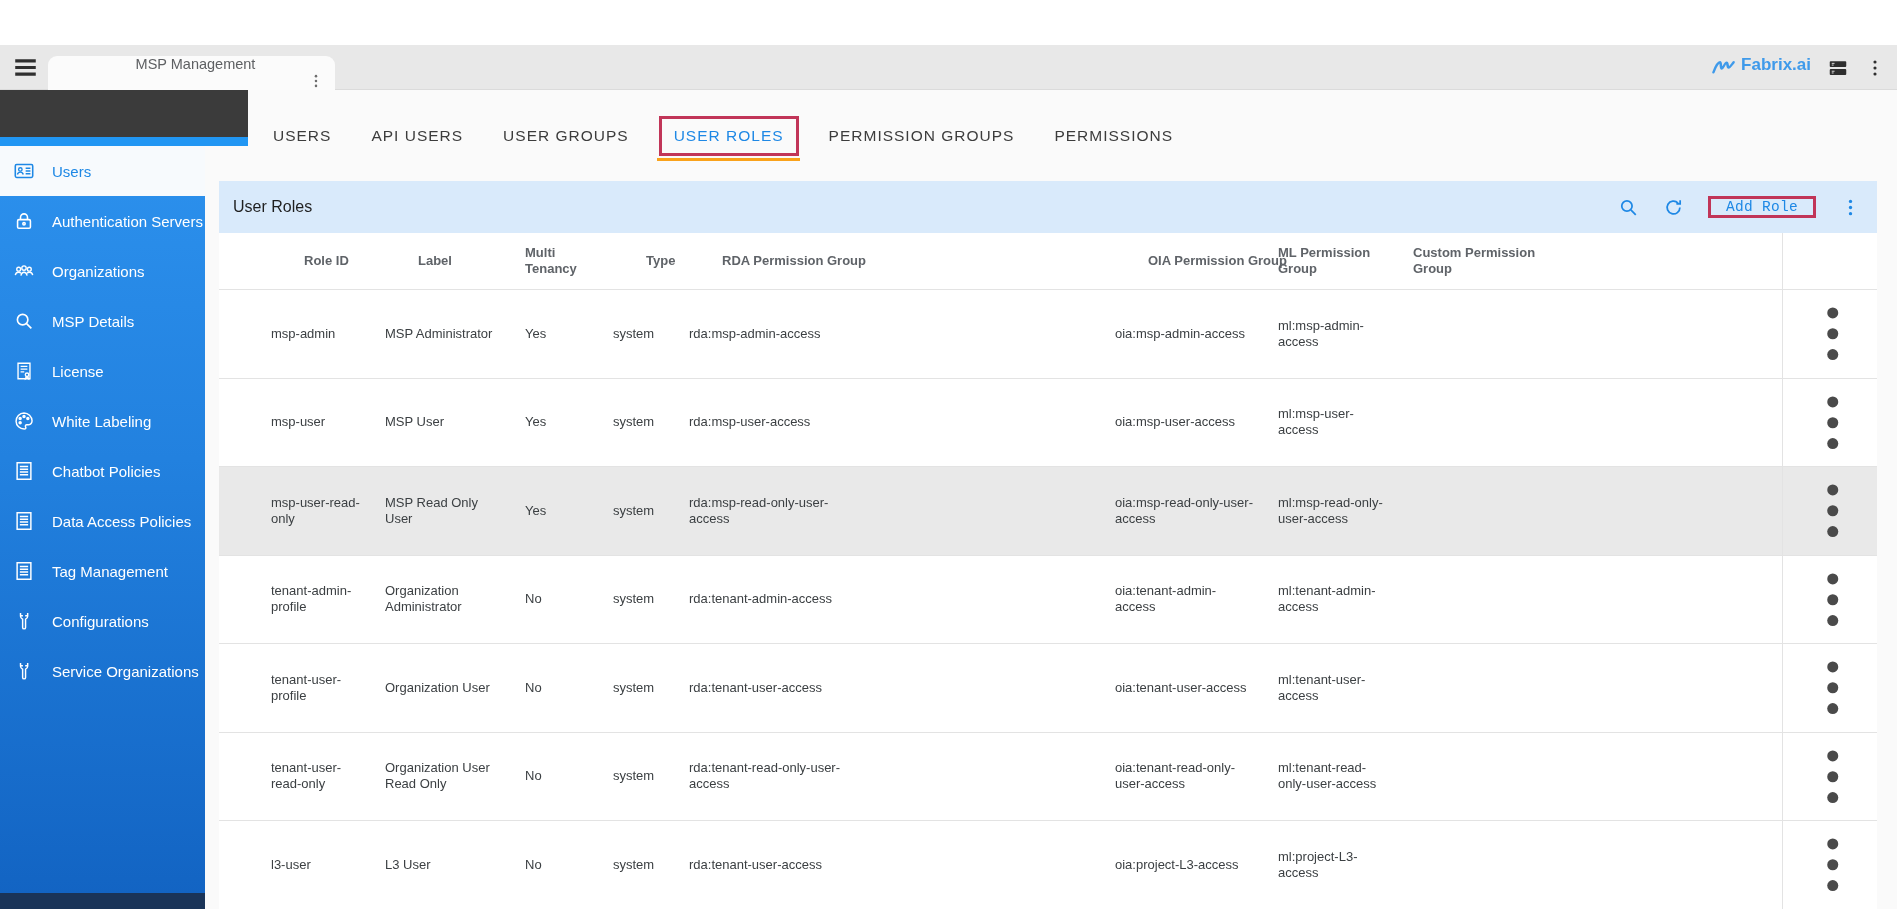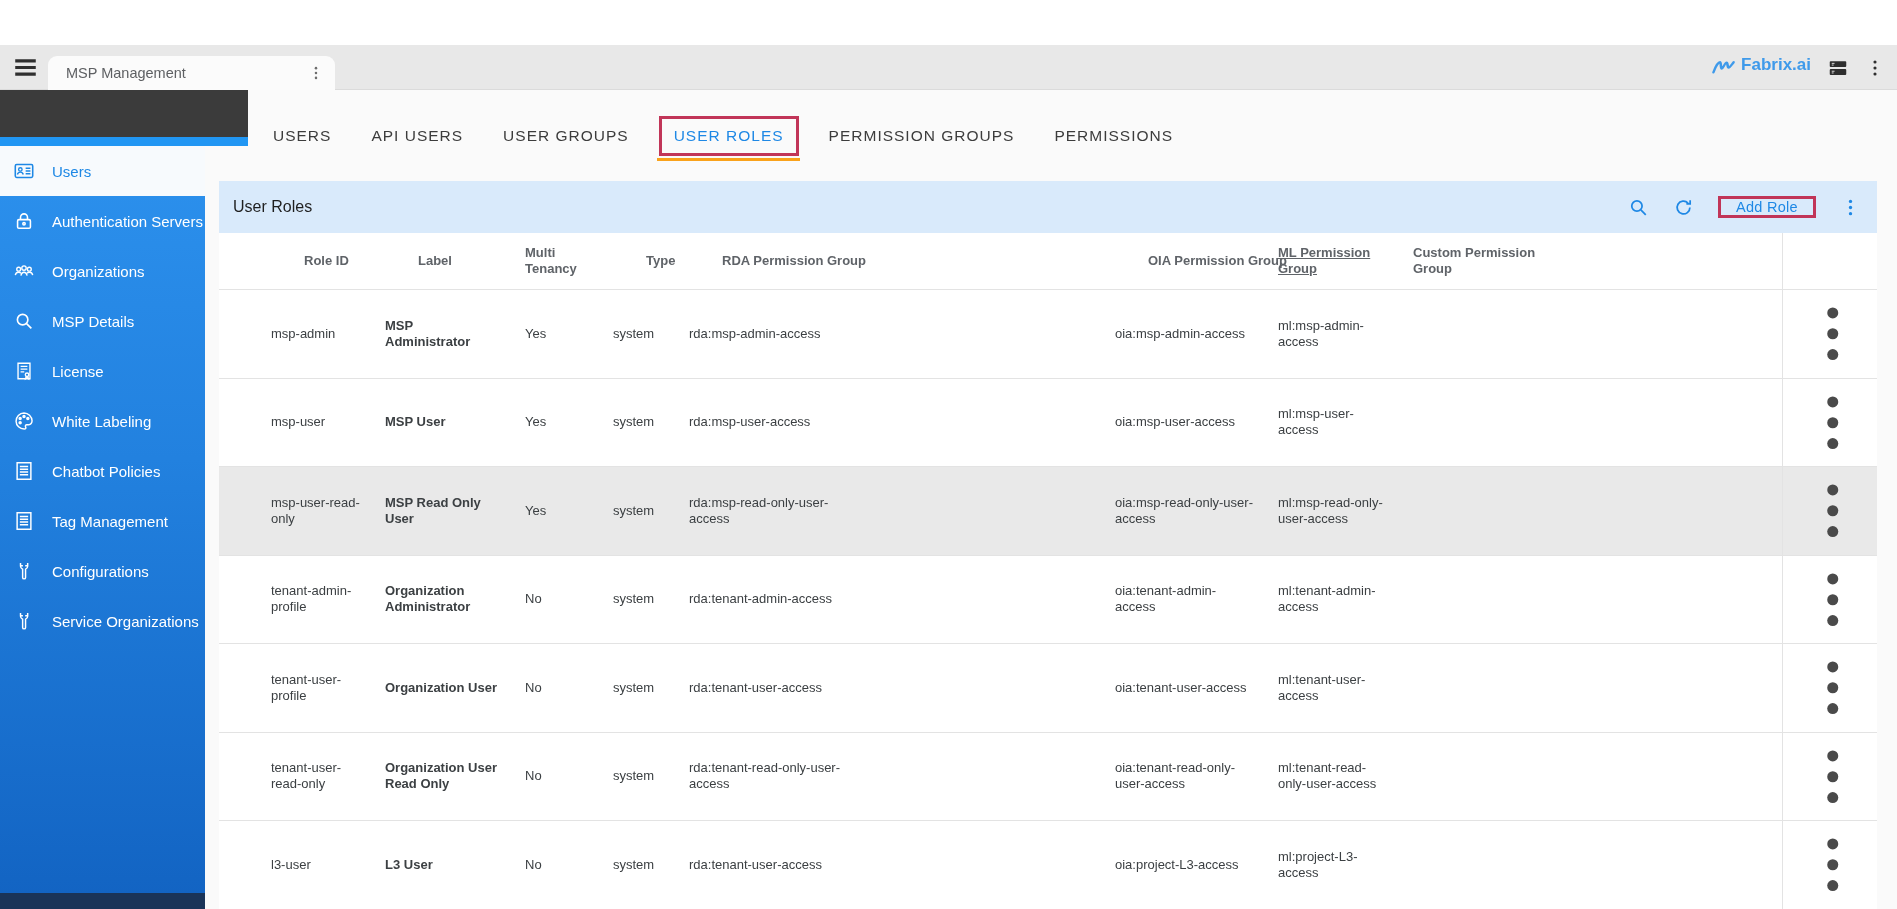--- a/index.html
+++ b/index.html
@@ -5,21 +5,21 @@
   html,body{margin:0;padding:0;}
   body{
     width:1897px;height:909px;overflow:hidden;position:relative;
     font-family:"Liberation Sans", sans-serif;background:#ffffff;
     -webkit-font-smoothing:antialiased;
   }
   .top-strip{height:45px;background:#ffffff;}
   
   .titlebar{height:45px;background:#E8E8E8;position:relative;display:flex;align-items:flex-end;box-shadow:inset 0 -1px 0 #DBDBDB;}
   .hamburger{position:absolute;left:11px;top:8px;width:29px;height:29px;color:#2F2F2F;cursor:pointer;}
-  .browser-tab{margin-left:48px;height:34px;width:287px;background:#FBFBFB;border-radius:9px 9px 0 0;display:flex;align-items:center;padding:0 10px 0 18px;box-sizing:border-box;color:#5E6063;font-size:14.5px;cursor:pointer;}
+  .browser-tab{margin-left:48px;height:34px;width:287px;background:#FBFBFB;border-radius:9px 9px 0 0;display:flex;align-items:center;padding:0 10px 0 18px;box-sizing:border-box;color:#5E6063;font-size:14.5px;cursor:pointer;flex-direction:column;}
   .tab-kebab{margin-left:auto;width:18px;height:18px;color:#6E6E6E;cursor:pointer;}
   .titlebar-right{position:absolute;right:12px;top:0;height:45px;display:flex;align-items:center;gap:16px;}
   .brand{display:flex;gap:5px;color:#3F9AEA;font-size:17px;font-weight:700;}
   .brand-icon{width:25px;height:25px;color:#3F9AEA;transform:skewX(-8deg);}
   .rack-icon{width:22px;height:22px;color:#2E2E2E;cursor:pointer;}
   .top-kebab{width:20px;height:20px;color:#2E2E2E;cursor:pointer;}
   svg{display:block;width:100%;height:100%;}
 
   
   .content-row{display:flex;height:819px;position:relative;background:#FAFAFA;}
@@ -40,38 +40,38 @@
   .tab-link{font-size:15.5px;font-weight:500;letter-spacing:1px;color:#3C3C3C;text-transform:uppercase;cursor:pointer;white-space:nowrap;}
   .tab-link.active{color:#1E88E5;}
   .annotated{position:relative;border:3px solid #C13558;padding:8px 12px;margin:0 -10px;}
   .tab-underline{position:absolute;left:-5px;right:-4px;bottom:-8px;height:3px;background:#F9A21B;}
 
   .panel{flex:1;margin:0 20px 0 14px;background:#FFFFFF;display:flex;flex-direction:column;min-height:0;}
   .toolbar{flex:0 0 52px;background:#D9EAFB;display:flex;align-items:center;padding:0 16px 0 14px;}
   .toolbar-title{font-size:16px;color:#1F1F1F;font-weight:500;}
   .toolbar-actions{margin-left:auto;display:flex;align-items:center;gap:24px;}
   .tb-icon{width:21px;height:21px;color:#1E88E5;cursor:pointer;}
-  .add-role{border:3px solid #C13558;color:#1E88E5;font-size:14.5px;letter-spacing:.3px;padding:0 15px;background:transparent;cursor:pointer;font-family:Liberation Sans, sans-serif;}
+  .add-role{border:3px solid #C13558;color:#1E88E5;font-size:14.5px;letter-spacing:.3px;padding:0 15px;background:transparent;cursor:pointer;font-family:Liberation Mono, monospace;}
 
   
   .table-wrap{flex:1;overflow:hidden;}
   table{border-collapse:collapse;table-layout:fixed;width:1658px;}
   th,td{text-align:left;vertical-align:middle;border-bottom:1px solid #E3E3E3;padding:7px 8px 7px 16px;font-size:13px;line-height:16px;box-sizing:border-box;}
   thead th{color:#5F6368;font-weight:700;padding-top:12px;padding-bottom:12px;}
   td{color:#3C4043;}
   th.col-role_id,td.col-role_id{padding-left:52px;}
   th.col-actions,td.col-actions{border-left:1px solid #E3E3E3;padding-left:13px;}
   tr.highlighted td{background:#E9E9E9;}
   .hw,.cw{overflow-wrap:break-word;}
   .hw-multi_tenancy{max-width:60px;}
-  .hw-ml{max-width:110px;text-decoration:underline;}
+  .hw-ml{max-width:110px;}
   .hw-custom{max-width:150px;}
   .hw-oia,.hw-rda,.hw-role_id,.hw-label,.hw-type{white-space:nowrap;margin-left:33px;}
   .cw-role_id{max-width:114px;}
-  .cw-label{max-width:126px;font-weight:bold;}
+  .cw-label{max-width:126px;}
   .cw-rda{max-width:168px;}
   .cw-oia{max-width:164px;}
   .cw-ml{max-width:126px;}
   .cw-custom{max-width:200px;}
   .row-kebab{width:18px;height:18px;color:#4A4A4A;cursor:pointer;}
 </style>
 </head>
 <body>
 
 <div>
@@ -203,20 +203,29 @@
             </span>
             <span class="side-label">Chatbot Policies</span>
           </div>
           <div class="side-item">
             <span class="side-icon">
               <svg viewBox="0 0 24 24" fill="none" stroke="currentColor" stroke-width="1.6">
                 <rect x="4.5" y="3" width="15" height="18"></rect>
                 <path d="M7.5 7.2h9M7.5 10.2h9M7.5 13.2h9M7.5 16.2h9"></path>
               </svg>
             </span>
+            <span class="side-label">Data Access Policies</span>
+          </div>
+          <div class="side-item">
+            <span class="side-icon">
+              <svg viewBox="0 0 24 24" fill="none" stroke="currentColor" stroke-width="1.6">
+                <rect x="4.5" y="3" width="15" height="18"></rect>
+                <path d="M7.5 7.2h9M7.5 10.2h9M7.5 13.2h9M7.5 16.2h9"></path>
+              </svg>
+            </span>
             <span class="side-label">Tag Management</span>
           </div>
           <div class="side-item">
             <span class="side-icon">
               <svg viewBox="0 0 24 24" fill="none" stroke="currentColor" stroke-width="1.6">
                 <path d="M8.2 3.2v3.6a4 4 0 0 0 2.3 3.3V19a1.6 1.6 0 0 0 3.2 0v-8.9a4 4 0 0 0 2.3-3.3V3.2"></path>
                 <path d="M8.2 6.2h2.6M13.3 6.2h2.7"></path>
               </svg>
             </span>
             <span class="side-label">Configurations</span>

